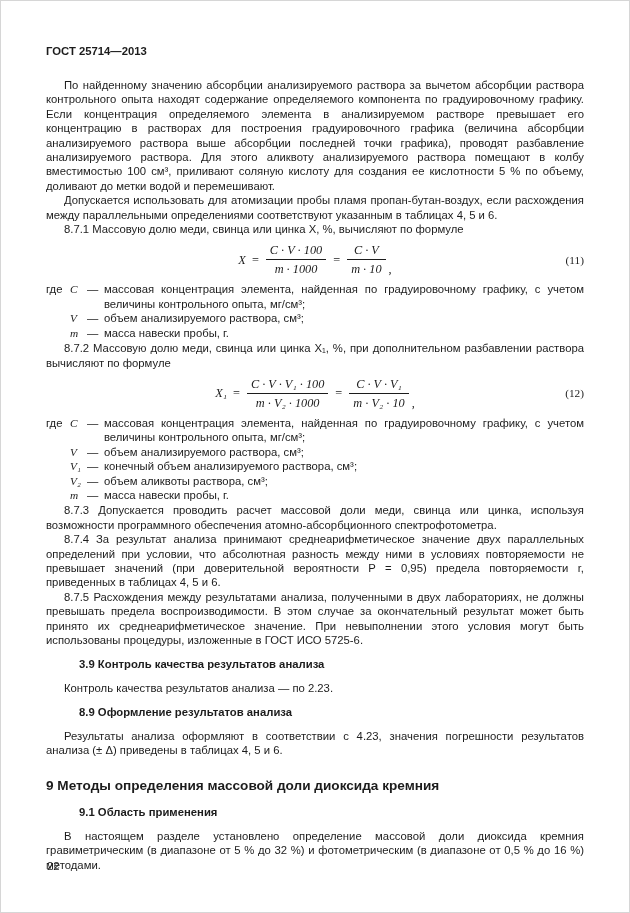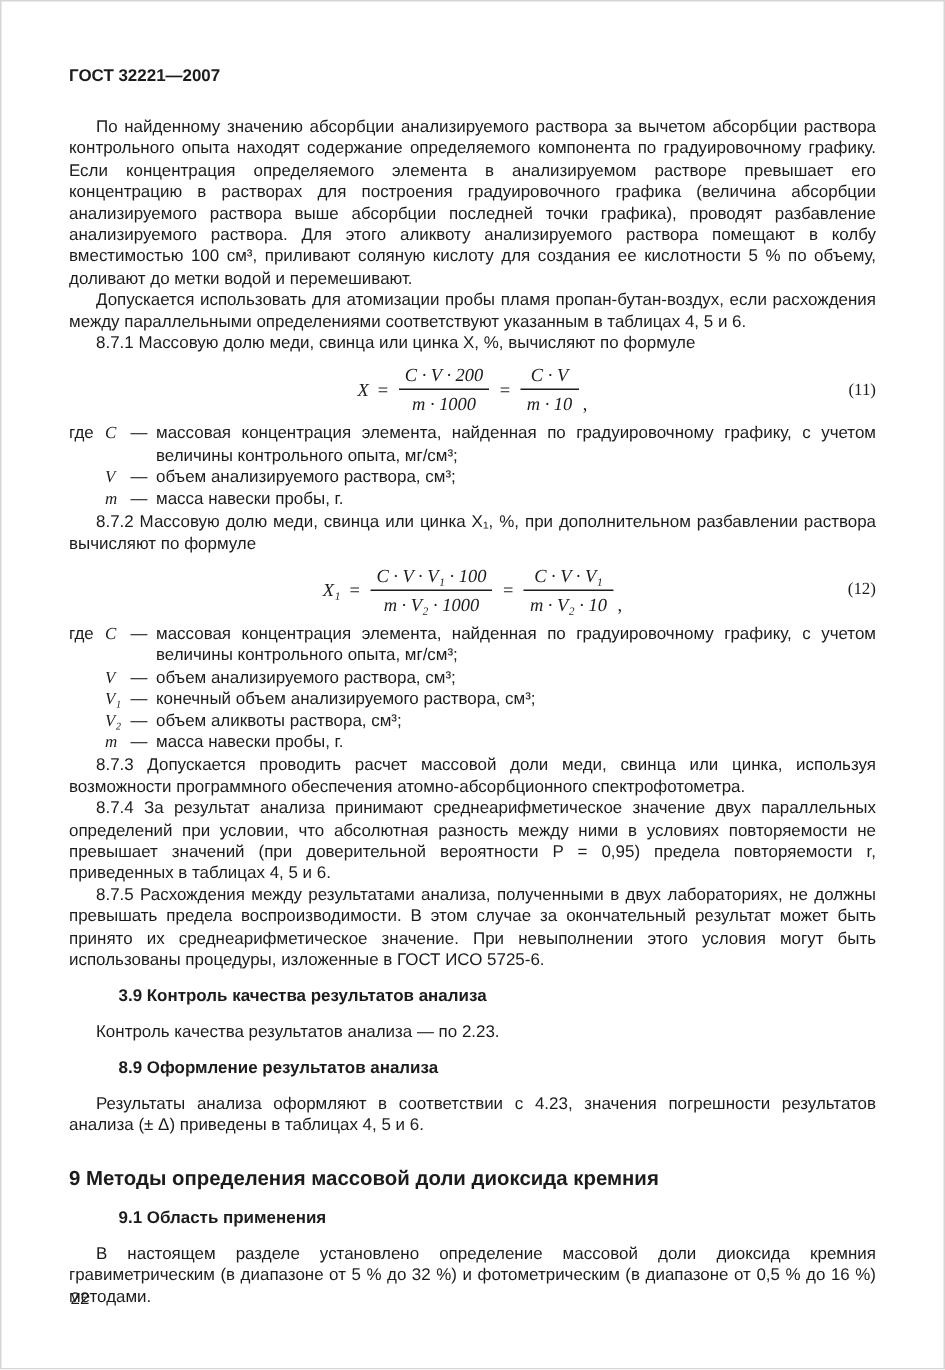--- a/index.html
+++ b/index.html
@@ -82,33 +82,33 @@
     position: absolute;
     left: 46px; top: 859px;
     font-size: 11.3px;
   }
 </style>
 </head>
 <body>
 
 <div class="page">
 
-  <div class="doc-header">ГОСТ 32221—2007</div>
+  <div class="doc-header">ГОСТ 25714—2013</div>
 
   <p class="body">По найденному значению абсорбции анализируемого раствора за вычетом абсорбции раствора контрольного опыта находят содержание определяемого компонента по градуировочному графику. Если концентрация определяемого элемента в анализируемом растворе превышает его концентрацию в растворах для построения градуировочного графика (величина абсорбции анализируемого раствора выше абсорбции последней точки графика), проводят разбавление анализируемого раствора. Для этого аликвоту анализируемого раствора помещают в колбу вместимостью 100 см³, приливают соляную кислоту для создания ее кислотности 5 % по объему, доливают до метки водой и перемешивают.</p>
   <p class="body">Допускается использовать для атомизации пробы пламя пропан-бутан-воздух, если расхождения между параллельными определениями соответствуют указанным в таблицах 4, 5 и 6.</p>
 
 
   <p class="body">8.7.1 Массовую долю меди, свинца или цинка X, %, вычисляют по формуле</p>
 
   <div class="formula-row">
     <span class="f-lhs">X</span>
     <span class="eq">=</span>
     <span class="frac">
-      <span class="num">C · V · 200</span>
+      <span class="num">C · V · 100</span>
       <span class="den">m · 1000</span>
     </span>
     <span class="eq">=</span>
     <span class="frac">
       <span class="num">C · V</span>
       <span class="den">m · 10</span>
     </span>
     <span class="f-tail">,</span>
     <span class="formula-number">(11)</span>
   </div>

